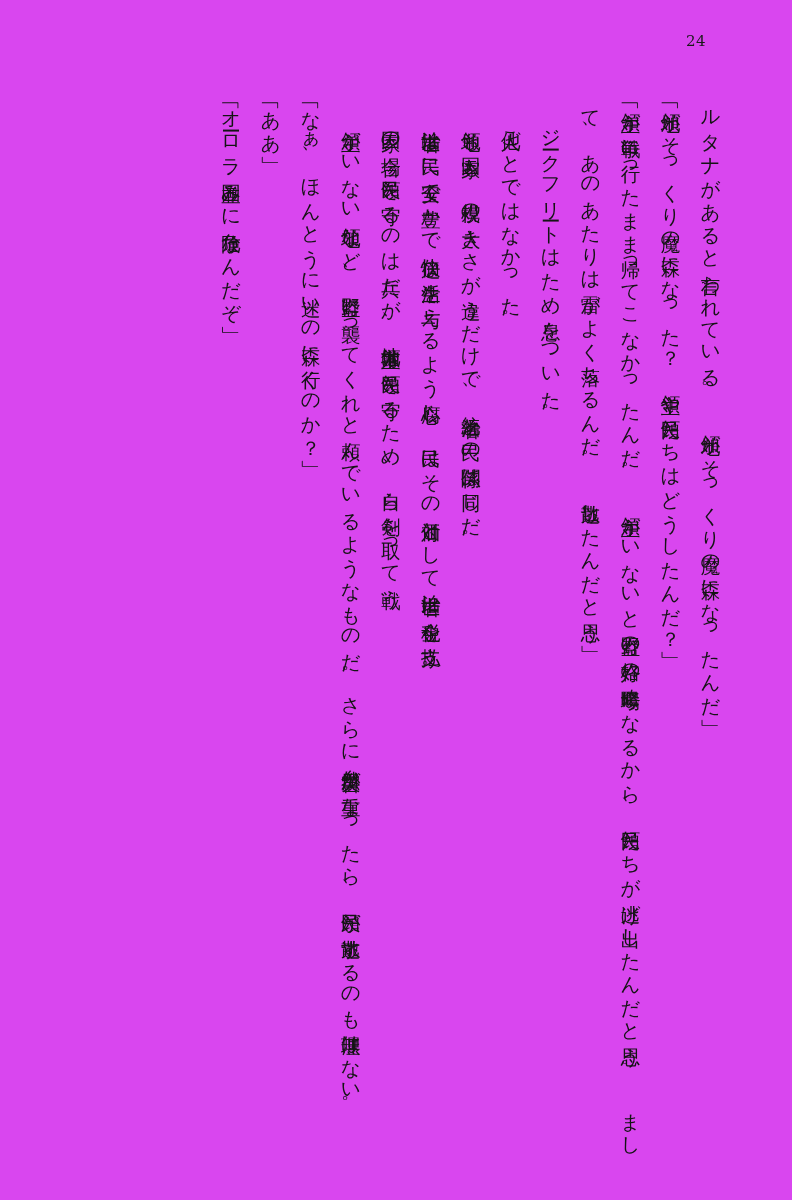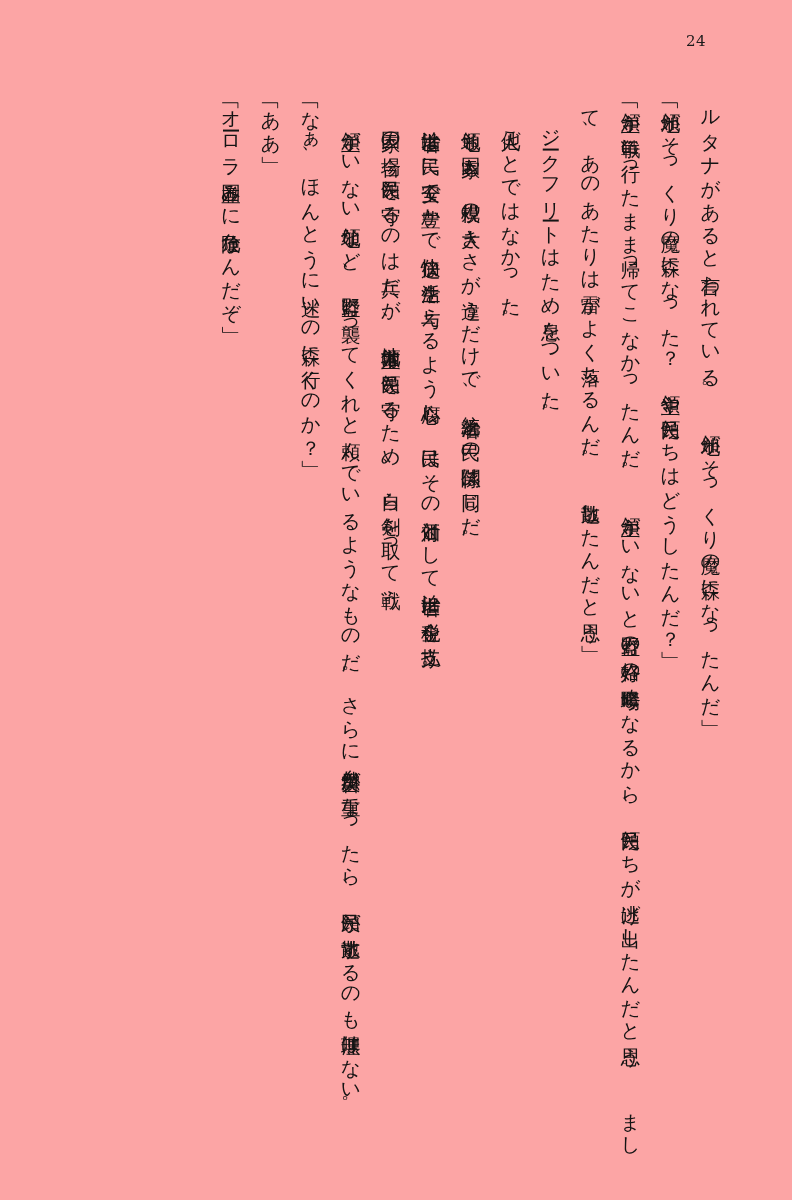--- a/index.html
+++ b/index.html
@@ -4,21 +4,21 @@
 <style>
   html, body {
     margin: 0;
     padding: 0;
     background: #ffffff;
   }
   .page {
     position: relative;
     width: 792px;
     height: 1200px;
-    background: #fca5a5;
+    background: #d946ef;
     overflow: hidden;
     font-family: "DejaVu Serif", "Liberation Serif", serif;
     color: #1a1a1a;
   }
   .page-number {
     position: absolute;
     top: 32px;
     right: 86px;
     font-size: 15px;
     font-family: "DejaVu Serif", "Liberation Serif", serif;

